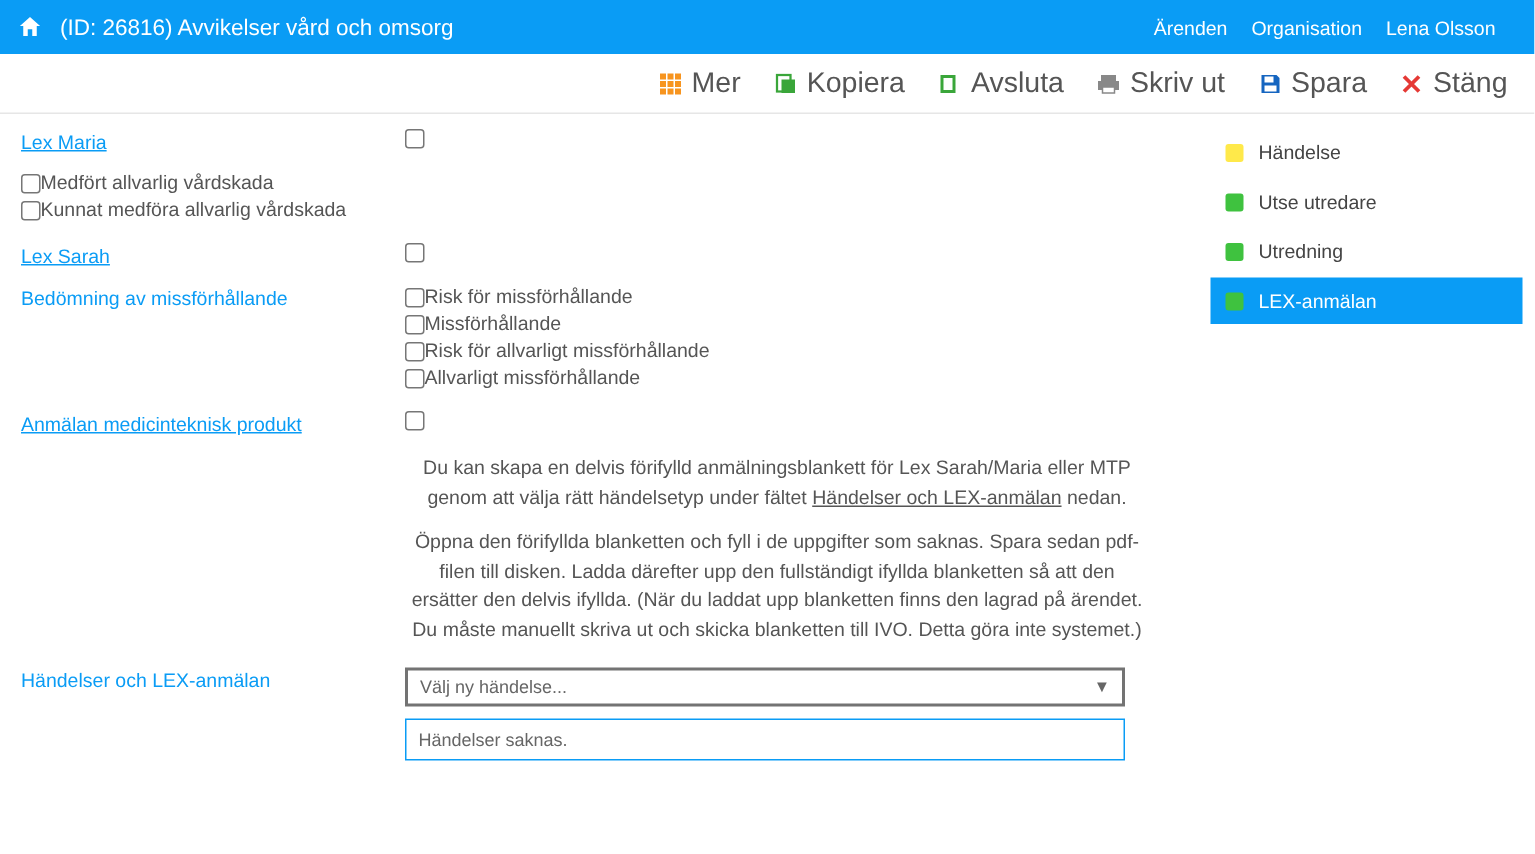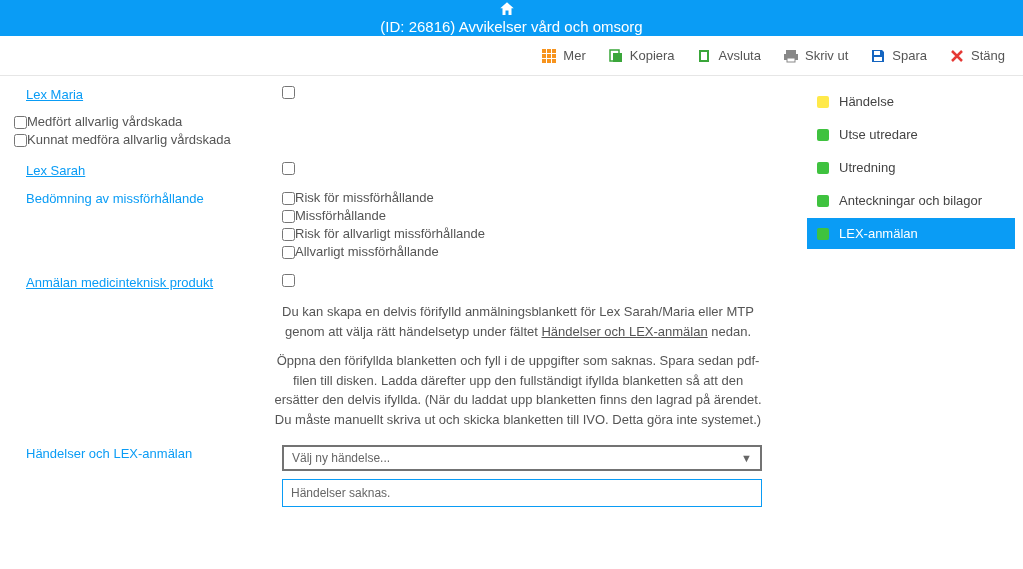--- a/index.html
+++ b/index.html
@@ -5,21 +5,20 @@
     * { box-sizing: border-box; margin: 0; padding: 0; }
     body { font-family: 'Segoe UI', Arial, sans-serif; font-size: 13px; color: #333; background: #fff; }
     
     .header-bar {
       background: #0a9cf5;
       color: #fff;
       height: 36px;
       display: flex;
       align-items: center;
       padding: 0 10px;
-      flex-direction: column;
     }
     .header-bar .home-icon {
       width: 20px; height: 20px;
       margin-right: 10px;
       display: inline-flex;
       align-items: center;
       justify-content: center;
     }
     .header-bar .title { font-size: 15px; flex: 1; }
     .header-bar .nav-right { display: flex; gap: 16px; padding-right: 16px; }
@@ -33,21 +32,21 @@
       align-items: center;
       justify-content: flex-end;
       gap: 22px;
       padding: 0 18px;
     }
     .toolbar .tb-item {
       display: inline-flex;
       align-items: center;
       gap: 6px;
       cursor: pointer;
-      font-size: 13px;
+      font-size: 19px;
       color: #555;
     }
     .tb-icon { width: 16px; height: 16px; display: inline-flex; align-items: center; justify-content: center; }
     .tb-icon.orange svg { fill: #f7941e; }
     .tb-icon.green svg { fill: #3aa63a; }
     .tb-icon.gray svg { fill: #888; }
     .tb-icon.blue svg { fill: #1565c0; }
     .tb-icon.red svg { fill: #e53935; }
     
     .content-wrap { display: flex; padding: 0; }
@@ -66,21 +65,20 @@
     }
     .tab.active { background: #0a9cf5; color: #fff; border-color: #0a9cf5; }
     
     .field-row { display: flex; align-items: flex-start; margin-bottom: 12px; }
     .field-label {
       width: 256px;
       color: #0a9cf5;
       cursor: pointer;
       font-size: 13px;
       padding-top: 1px;
-      margin-left: 12px;
     }
     .field-label.underline { text-decoration: underline; }
     .field-body { flex: 1; }
     .chk-line { display: flex; align-items: flex-end; gap: 0; margin-bottom: 3px; }
     .chk-line input { width: 13px; height: 13px; }
     .chk-line label { color: #555; font-size: 13px; }
     
     .info-text { color: #555; font-size: 13px; line-height: 1.5; margin: 10px 0 16px 0; padding-left: 256px; }
     .info-text .para { margin-bottom: 10px; max-width: 520px; text-align: center; }
     .info-text .ul { text-decoration: underline; }
@@ -290,22 +288,18 @@
       <span>Händelse</span>
     </div>
     <div class="side-item">
       <span class="status-sq green"></span>
       <span>Utse utredare</span>
     </div>
     <div class="side-item">
       <span class="status-sq green"></span>
       <span>Utredning</span>
     </div>
-    <div class="side-item">
-      <span class="status-sq green"></span>
-      <span>Anteckningar och bilagor</span>
-    </div>
     <div class="side-item active">
       <span class="status-sq green"></span>
       <span>LEX-anmälan</span>
     </div>
   </div>
 </div>
 
 </body></html>

